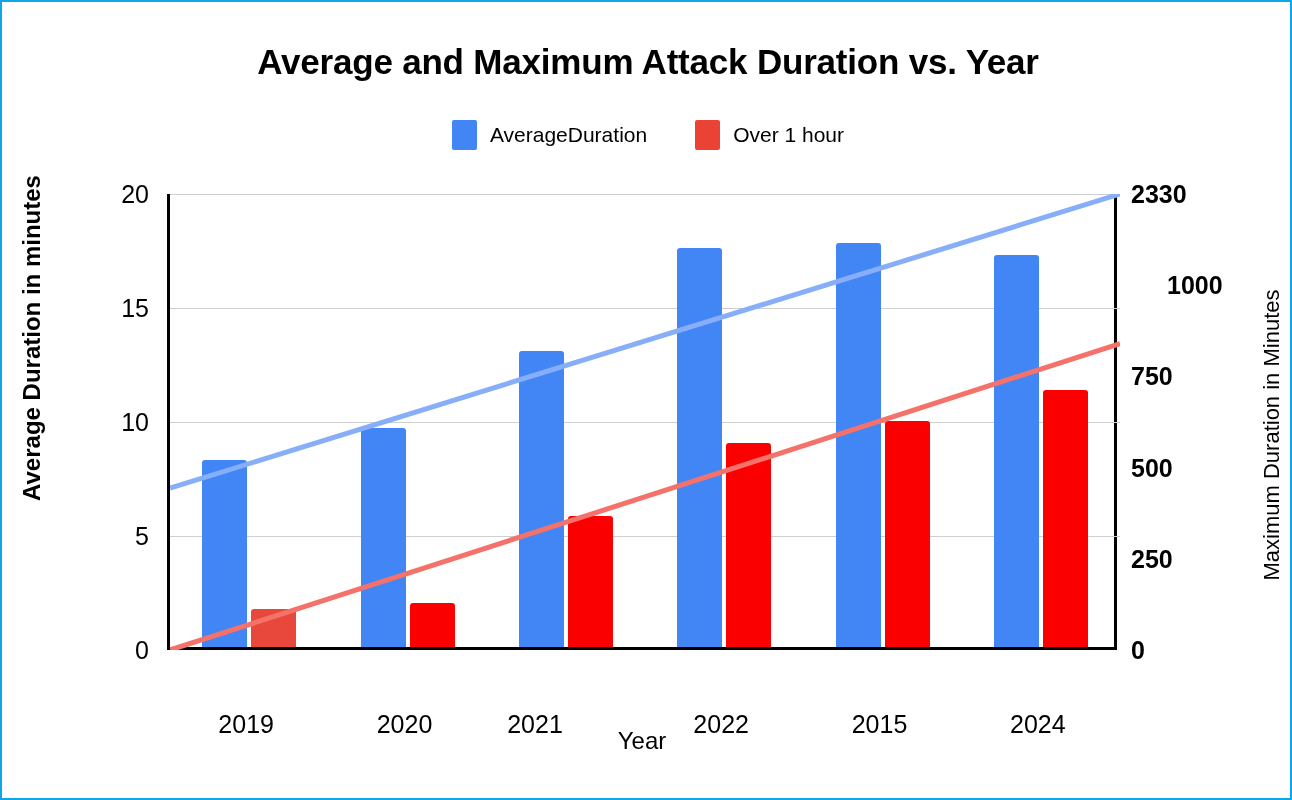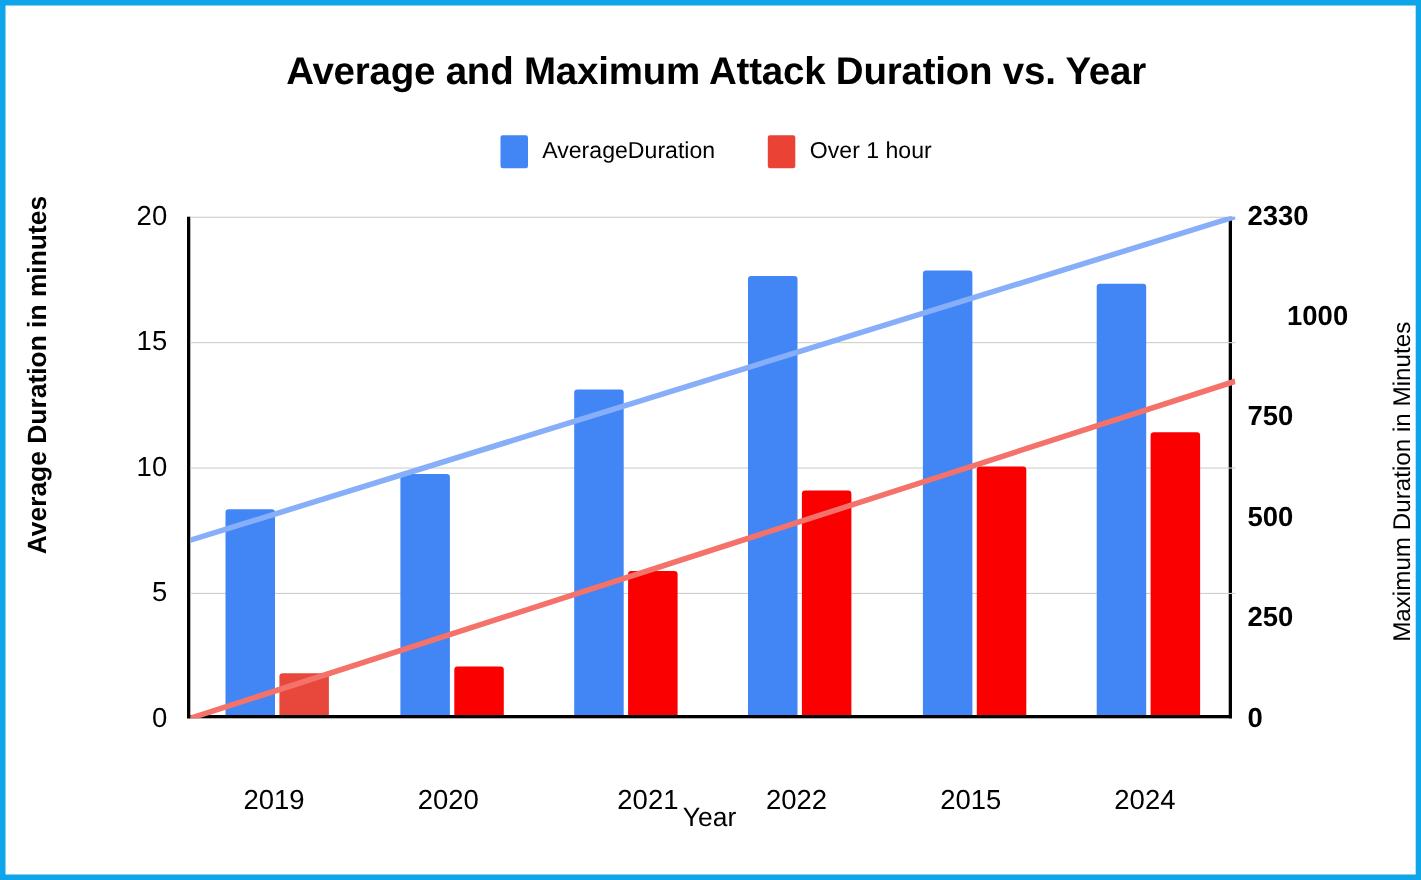--- a/index.html
+++ b/index.html
@@ -6,21 +6,21 @@
   html, body {
     width: 1292px; height: 800px;
     background: #ffffff;
     font-family: "Liberation Sans", sans-serif;
     overflow: hidden;
   }
   #frame {
     position: absolute;
     left: 0; top: 0;
     width: 1292px; height: 800px;
-    border: 5px solid #0ea5e9;
+    border: 2px solid #0ea5e9;
     background: #ffffff;
   }
 
   
   #chart-title {
     position: absolute;
     left: 0; top: 40px;
     width: 1292px;
     text-align: center;
     font-size: 35px;
@@ -168,21 +168,21 @@
       <div class="ytick-right" style="left: 1129px; top: 192px;">2330</div>
       <div class="ytick-right" style="left: 1129px; top: 283.2px; margin-left: 36px;">1000</div>
       <div class="ytick-right" style="left: 1129px; top: 374.4px;">750</div>
       <div class="ytick-right" style="left: 1129px; top: 465.6px;">500</div>
       <div class="ytick-right" style="left: 1129px; top: 556.8px;">250</div>
       <div class="ytick-right" style="left: 1129px; top: 648px;">0</div>
     </div>
   <div id="x-ticks">
       <div class="xtick" style="left: 164.167px;">2019</div>
       <div class="xtick" style="left: 322.5px;">2020</div>
-      <div class="xtick" style="left: 504px;">2021</div>
+      <div class="xtick" style="left: 453px;">2021</div>
       <div class="xtick" style="left: 639.167px;">2022</div>
       <div class="xtick" style="left: 797.5px;">2015</div>
       <div class="xtick" style="left: 955.833px;">2024</div>
     </div>
 
   <div id="plot-area">
     <div id="plot-inner">
       <div id="gridlines">
           <div class="gridline" style="top: 0px;"></div>
           <div class="gridline" style="top: 114px;"></div>

